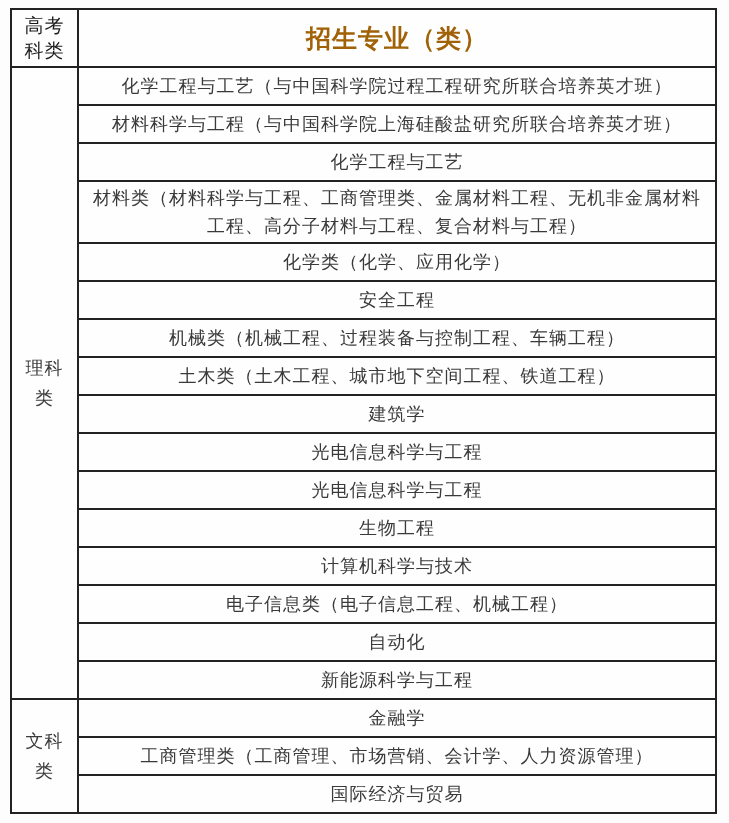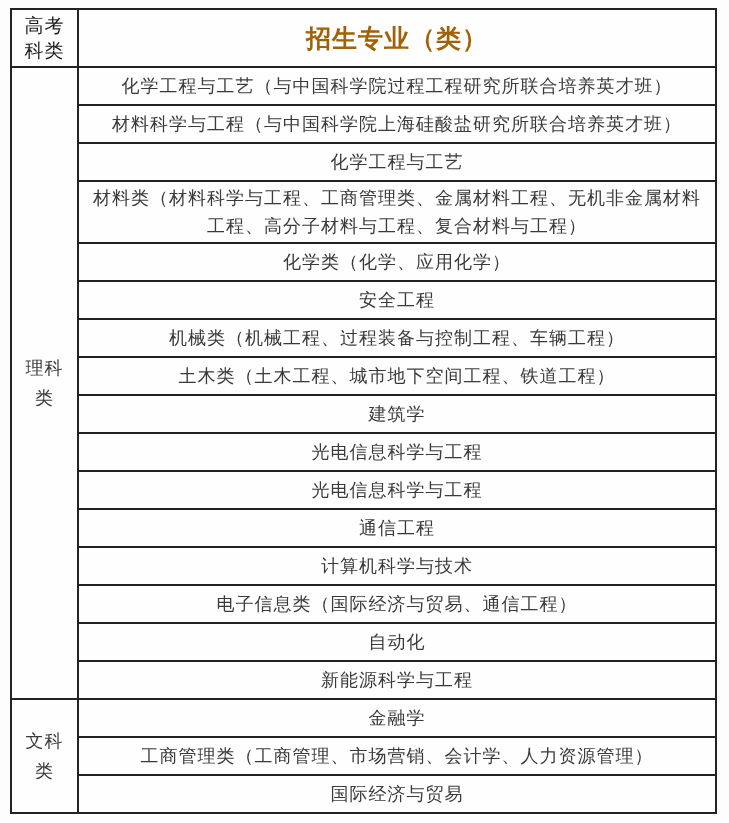--- a/index.html
+++ b/index.html
@@ -106,27 +106,27 @@
         <tr>
           <td class="major-cell">建筑学</td>
         </tr>
         <tr>
           <td class="major-cell">光电信息科学与工程</td>
         </tr>
         <tr>
           <td class="major-cell">光电信息科学与工程</td>
         </tr>
         <tr>
-          <td class="major-cell">通信工程</td>
+          <td class="major-cell">生物工程</td>
         </tr>
         <tr>
           <td class="major-cell">计算机科学与技术</td>
         </tr>
         <tr>
-          <td class="major-cell">电子信息类（国际经济与贸易、通信工程）</td>
+          <td class="major-cell">电子信息类（电子信息工程、机械工程）</td>
         </tr>
         <tr>
           <td class="major-cell">自动化</td>
         </tr>
         <tr>
           <td class="major-cell">新能源科学与工程</td>
         </tr>
         <tr>
           <td class="category-cell" rowspan="3">文科类</td>
           <td class="major-cell">金融学</td>

